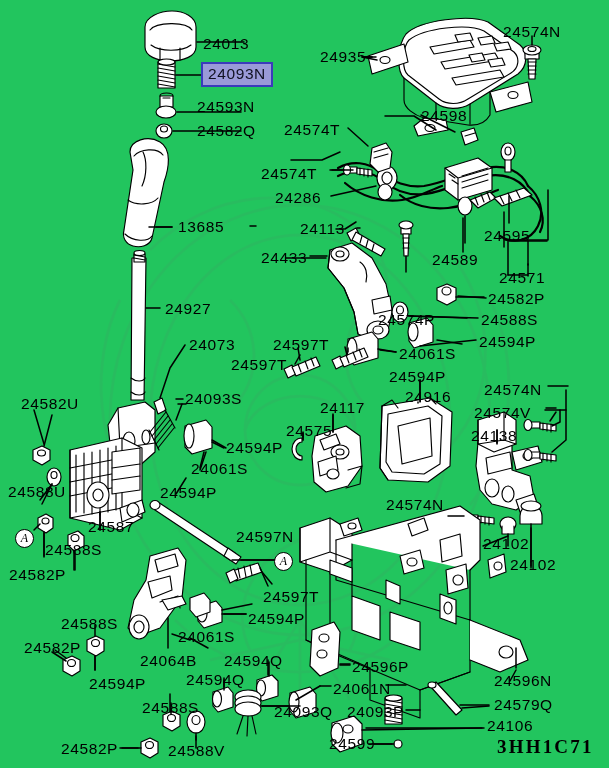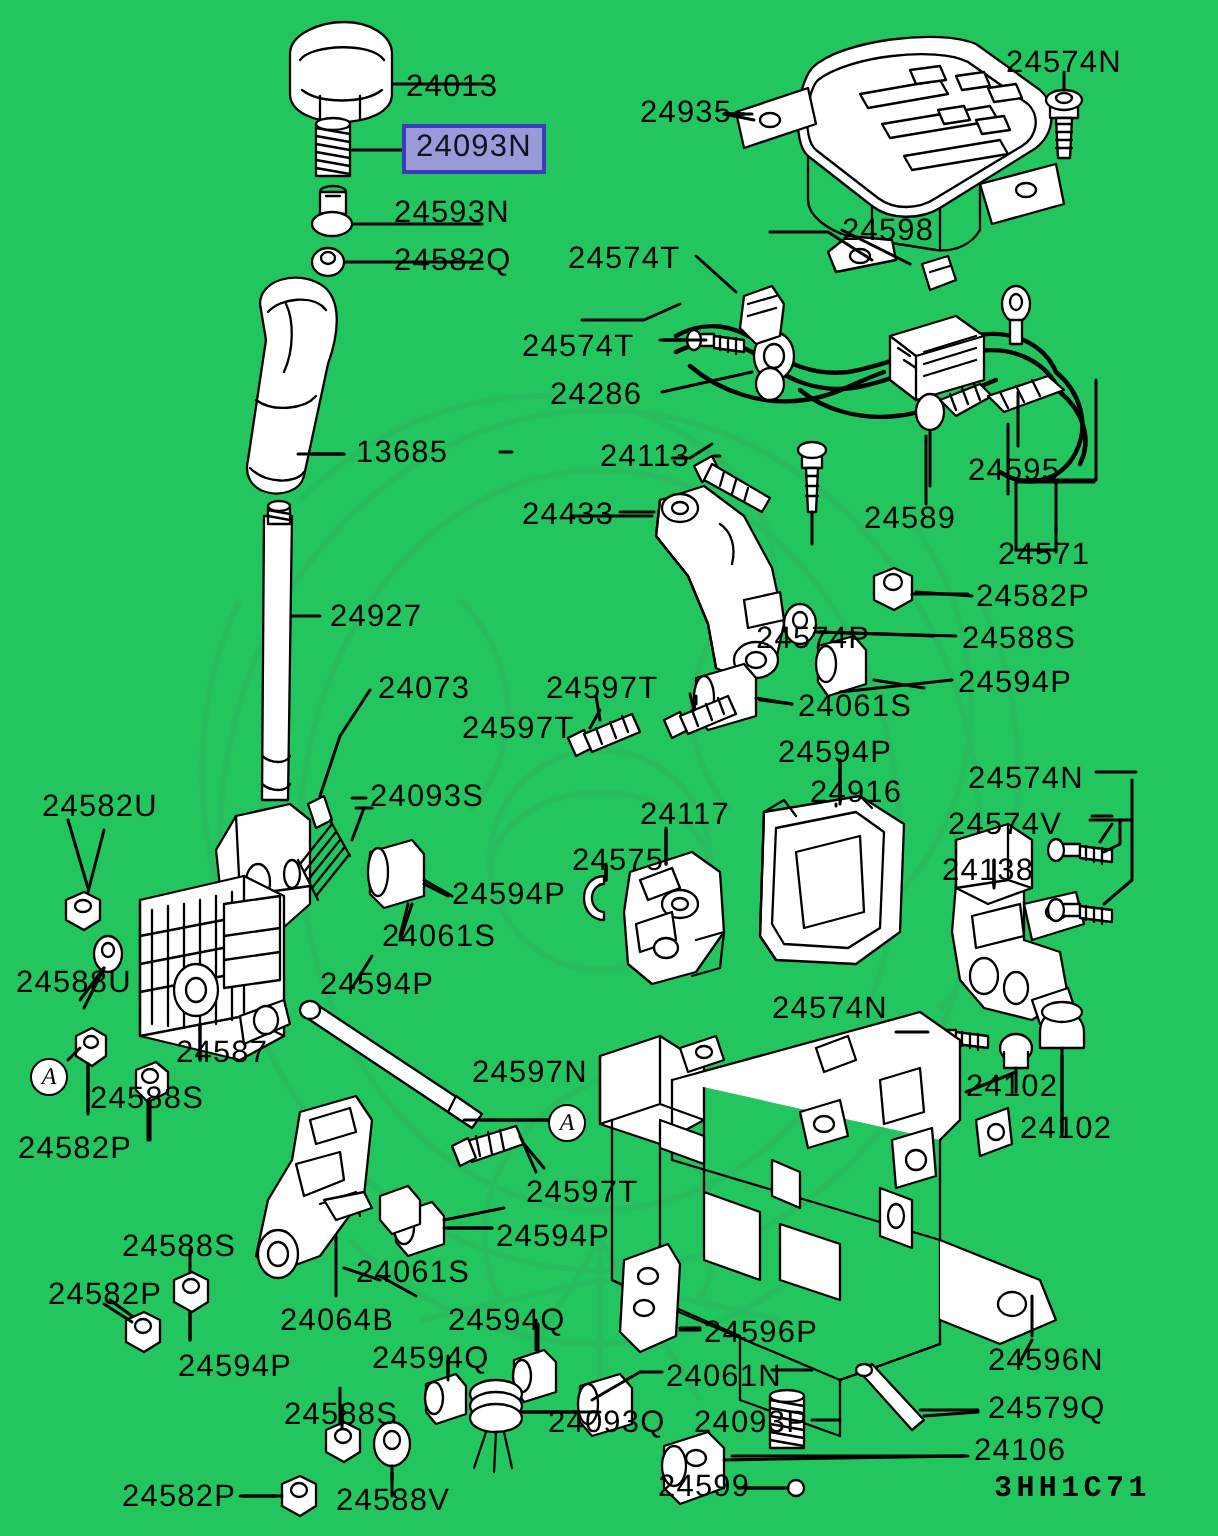--- a/index.html
+++ b/index.html
@@ -36,22 +36,22 @@
     pointer-events: auto;
   }
   .lbl.hl {
     background: #9a9ad8;
     border: 2px solid #3b3bbb;
     padding: 2px 5px 3px 5px;
     color: #111122;
   }
   .code {
     position: absolute;
-    font-family: Liberation Mono, monospace;
-    font-size: 15px;
+    font-family: Liberation Serif, serif;
+    font-size: 19px;
     letter-spacing: 2.2px;
     font-weight: bold;
     color: #000;
     white-space: nowrap;
   }
   .cmark {
     position: absolute;
     width: 19px; height: 19px;
     border: 1.5px solid #000;
     border-radius: 50%;

